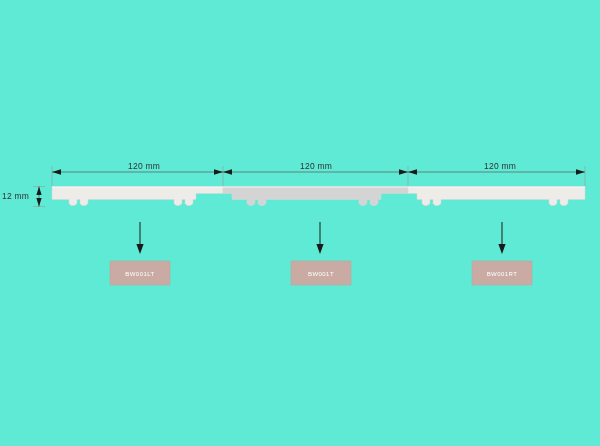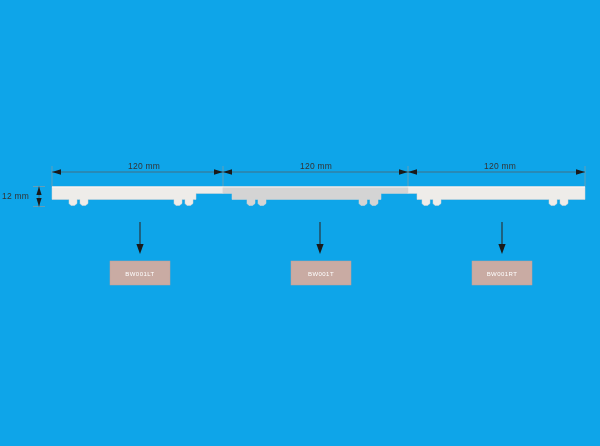--- a/index.html
+++ b/index.html
@@ -8,21 +8,21 @@
     padding: 0;
     background: #ffffff;
   }
   body {
     font-family: "Liberation Sans", sans-serif;
   }
   #stage {
     position: relative;
     width: 600px;
     height: 446px;
-    background: #0ea5e9;
+    background: #5eead4;
     overflow: hidden;
   }
   #drawing-svg {
     position: absolute;
     left: 0;
     top: 0;
     width: 600px;
     height: 446px;
     display: block;
   }

